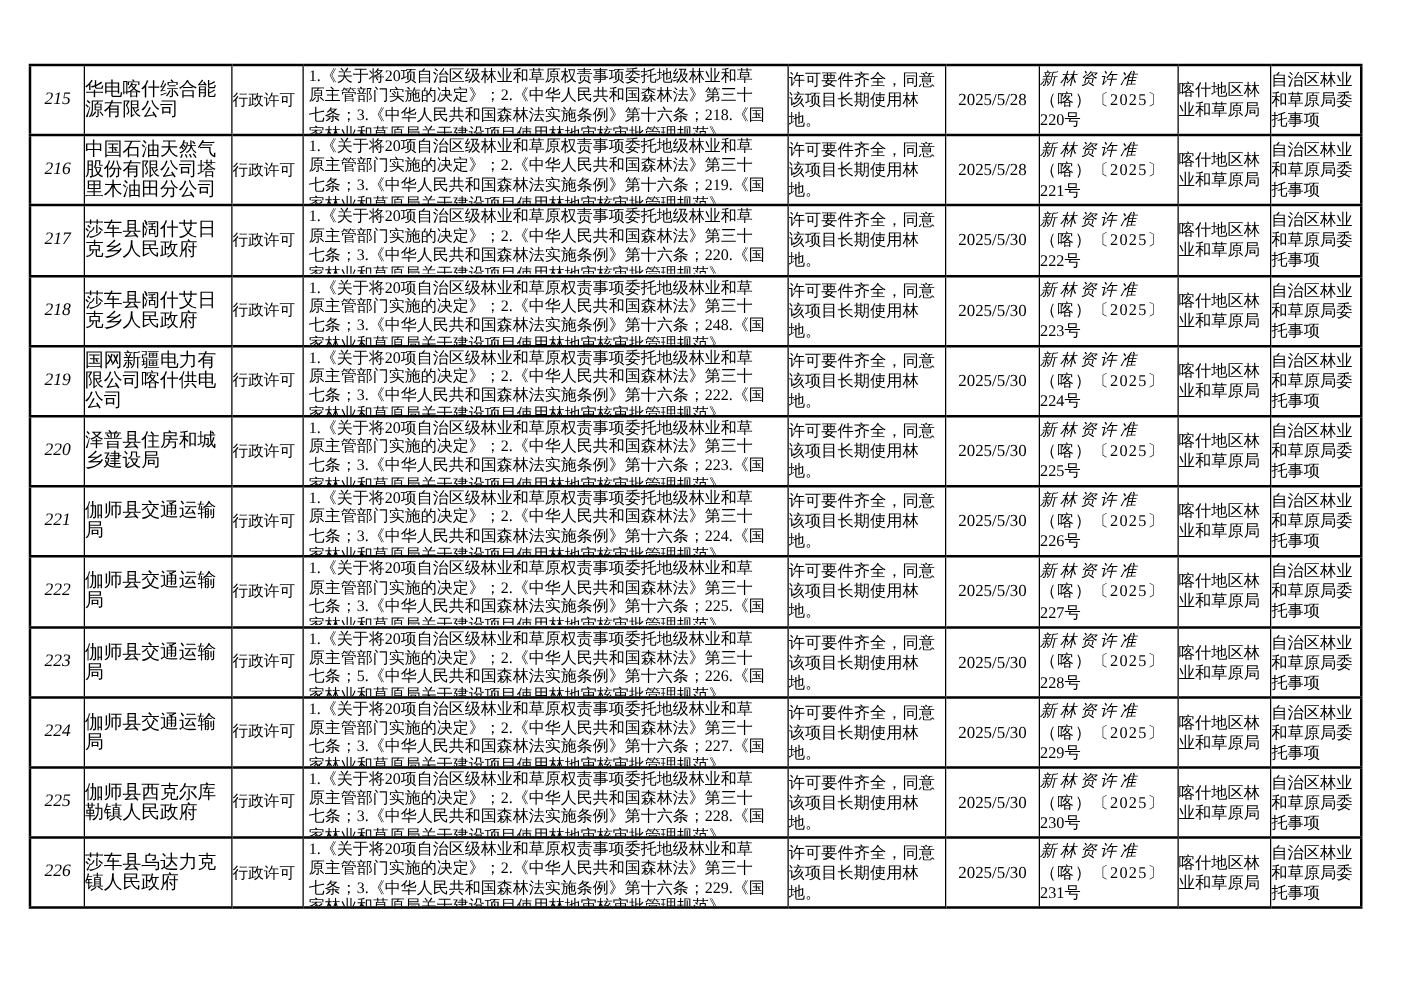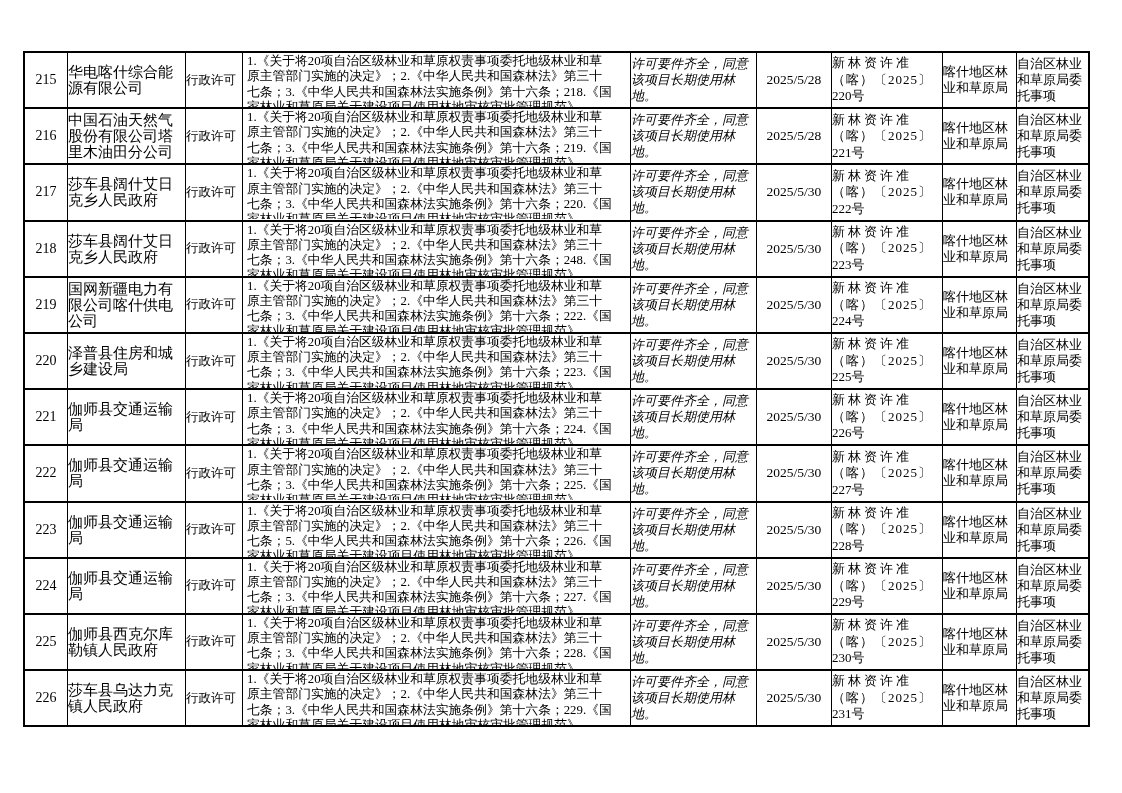--- a/index.html
+++ b/index.html
@@ -15,33 +15,33 @@
     border:2px solid #000;
   }
   table.reg td{
     border:1.5px solid #000;
     border-top-width:2px;border-bottom-width:2px;
     vertical-align:middle;
     overflow:hidden;
     padding:0;
   }
   tr.reg-row{height:56.2px;}
-  .c-no{width:42px;text-align:center;font-size:14px;}
+  .c-no{width:42px;text-align:center;font-size:14px;font-style:italic;}
   .c-name{width:117px;font-size:15px;line-height:16px;padding:2px 2px 2px 4px;}
   .c-type{width:56px;font-size:12.5px;white-space:nowrap;}
   .c-legal{width:387px;vertical-align:top;margin-top:40px;}
   .legal-clip{
     height:53px;overflow:hidden;
     font-size:12.8px;line-height:15.2px;
     padding:1px 2px 0 4px;white-space:nowrap;
   }
-  .c-opinion{width:125px;font-size:13px;line-height:16px;padding:2px 3px 2px 5px;font-style:italic;}
+  .c-opinion{width:125px;font-size:13px;line-height:16px;padding:2px 3px 2px 5px;}
   .c-date{width:74px;text-align:center;font-size:13.5px;}
   .c-lic{width:110px;font-size:13px;line-height:16.5px;padding:2px 2px 2px 6px;}
-  .lic-l1{letter-spacing:3px;}
+  .lic-l1{letter-spacing:3px;font-style:italic;}
   .lic-l2{letter-spacing:1px;}
   .c-auth{width:73px;font-size:13px;line-height:16px;padding:2px 1px 2px 3px;}
   .c-cat{width:71px;font-size:13px;line-height:16px;padding:2px 1px 2px 3px;}
 </style>
 </head>
 <body>
 
 <div class="page">
   <table class="reg">
     <colgroup>

